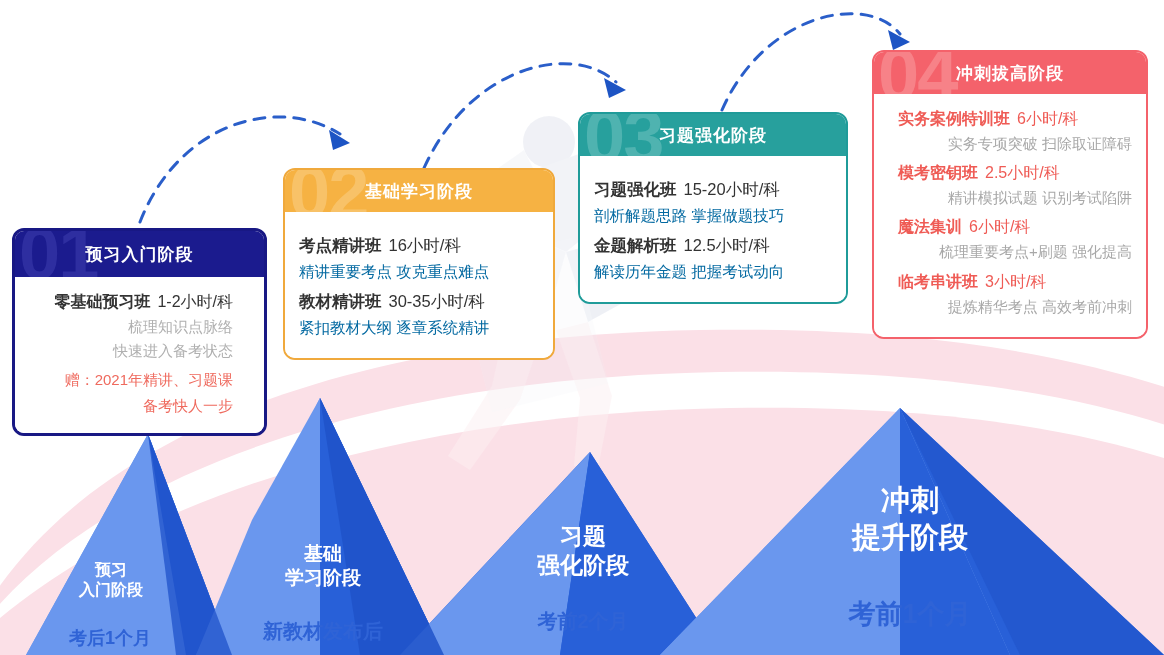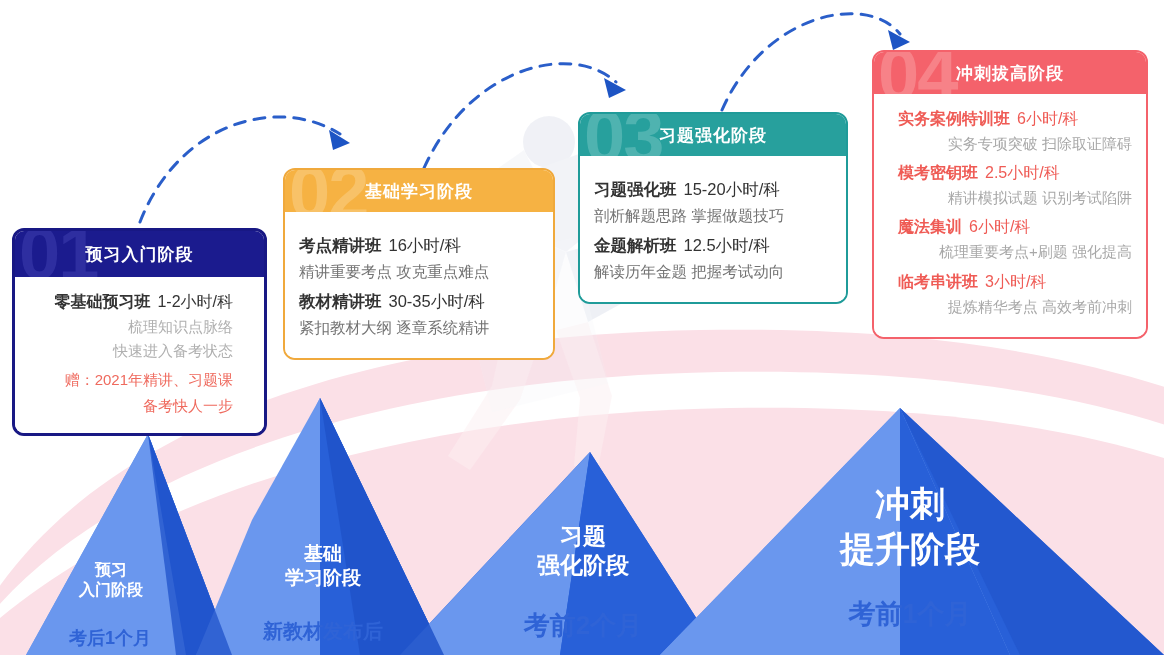--- a/index.html
+++ b/index.html
@@ -54,21 +54,21 @@
   .course .line1{
     font-size:16.5px;
     line-height:1.62;
     white-space:nowrap;
   }
   .course .cname{ font-weight:bold; }
   .course .chours{ margin-left:7px; }
   .course .line2{
     font-size:15.5px;
     line-height:1.62;
-    color:#737373;
+    color:#0369a1;
     white-space:nowrap;
   }
   .gift{
     font-size:15px;
     line-height:1.55;
     color:#ef6a5e;
     margin-top:3px;
     white-space:nowrap;
   }
 
@@ -139,22 +139,22 @@
     font-weight:bold;
     color:#2f63d6;
     white-space:nowrap;
     user-select:none;
   }
   #m1label{left:57px;top:560px;width:108px;font-size:16px;}
   #m1when{left:45px;top:626px;width:130px;font-size:18px;}
   #m2label{left:253px;top:542px;width:140px;font-size:19px;}
   #m2when{left:213px;top:618px;width:220px;font-size:20px;}
   #m3label{left:498px;top:522px;width:170px;font-size:23px;}
-  #m3when{left:468px;top:608px;width:230px;font-size:26px;}
-  #m4label{left:800px;top:482px;width:220px;font-size:35px;}
+  #m3when{left:468px;top:608px;width:230px;font-size:20px;}
+  #m4label{left:800px;top:482px;width:220px;font-size:29px;}
   #m4when{left:790px;top:596px;width:240px;font-size:27px;}
 </style>
 </head>
 <body>
 
 <div id="stage">
 
   <svg class="bg-layer" viewBox="0 0 1164 655" preserveAspectRatio="none">
     <defs>
       <clipPath id="stageClip">

